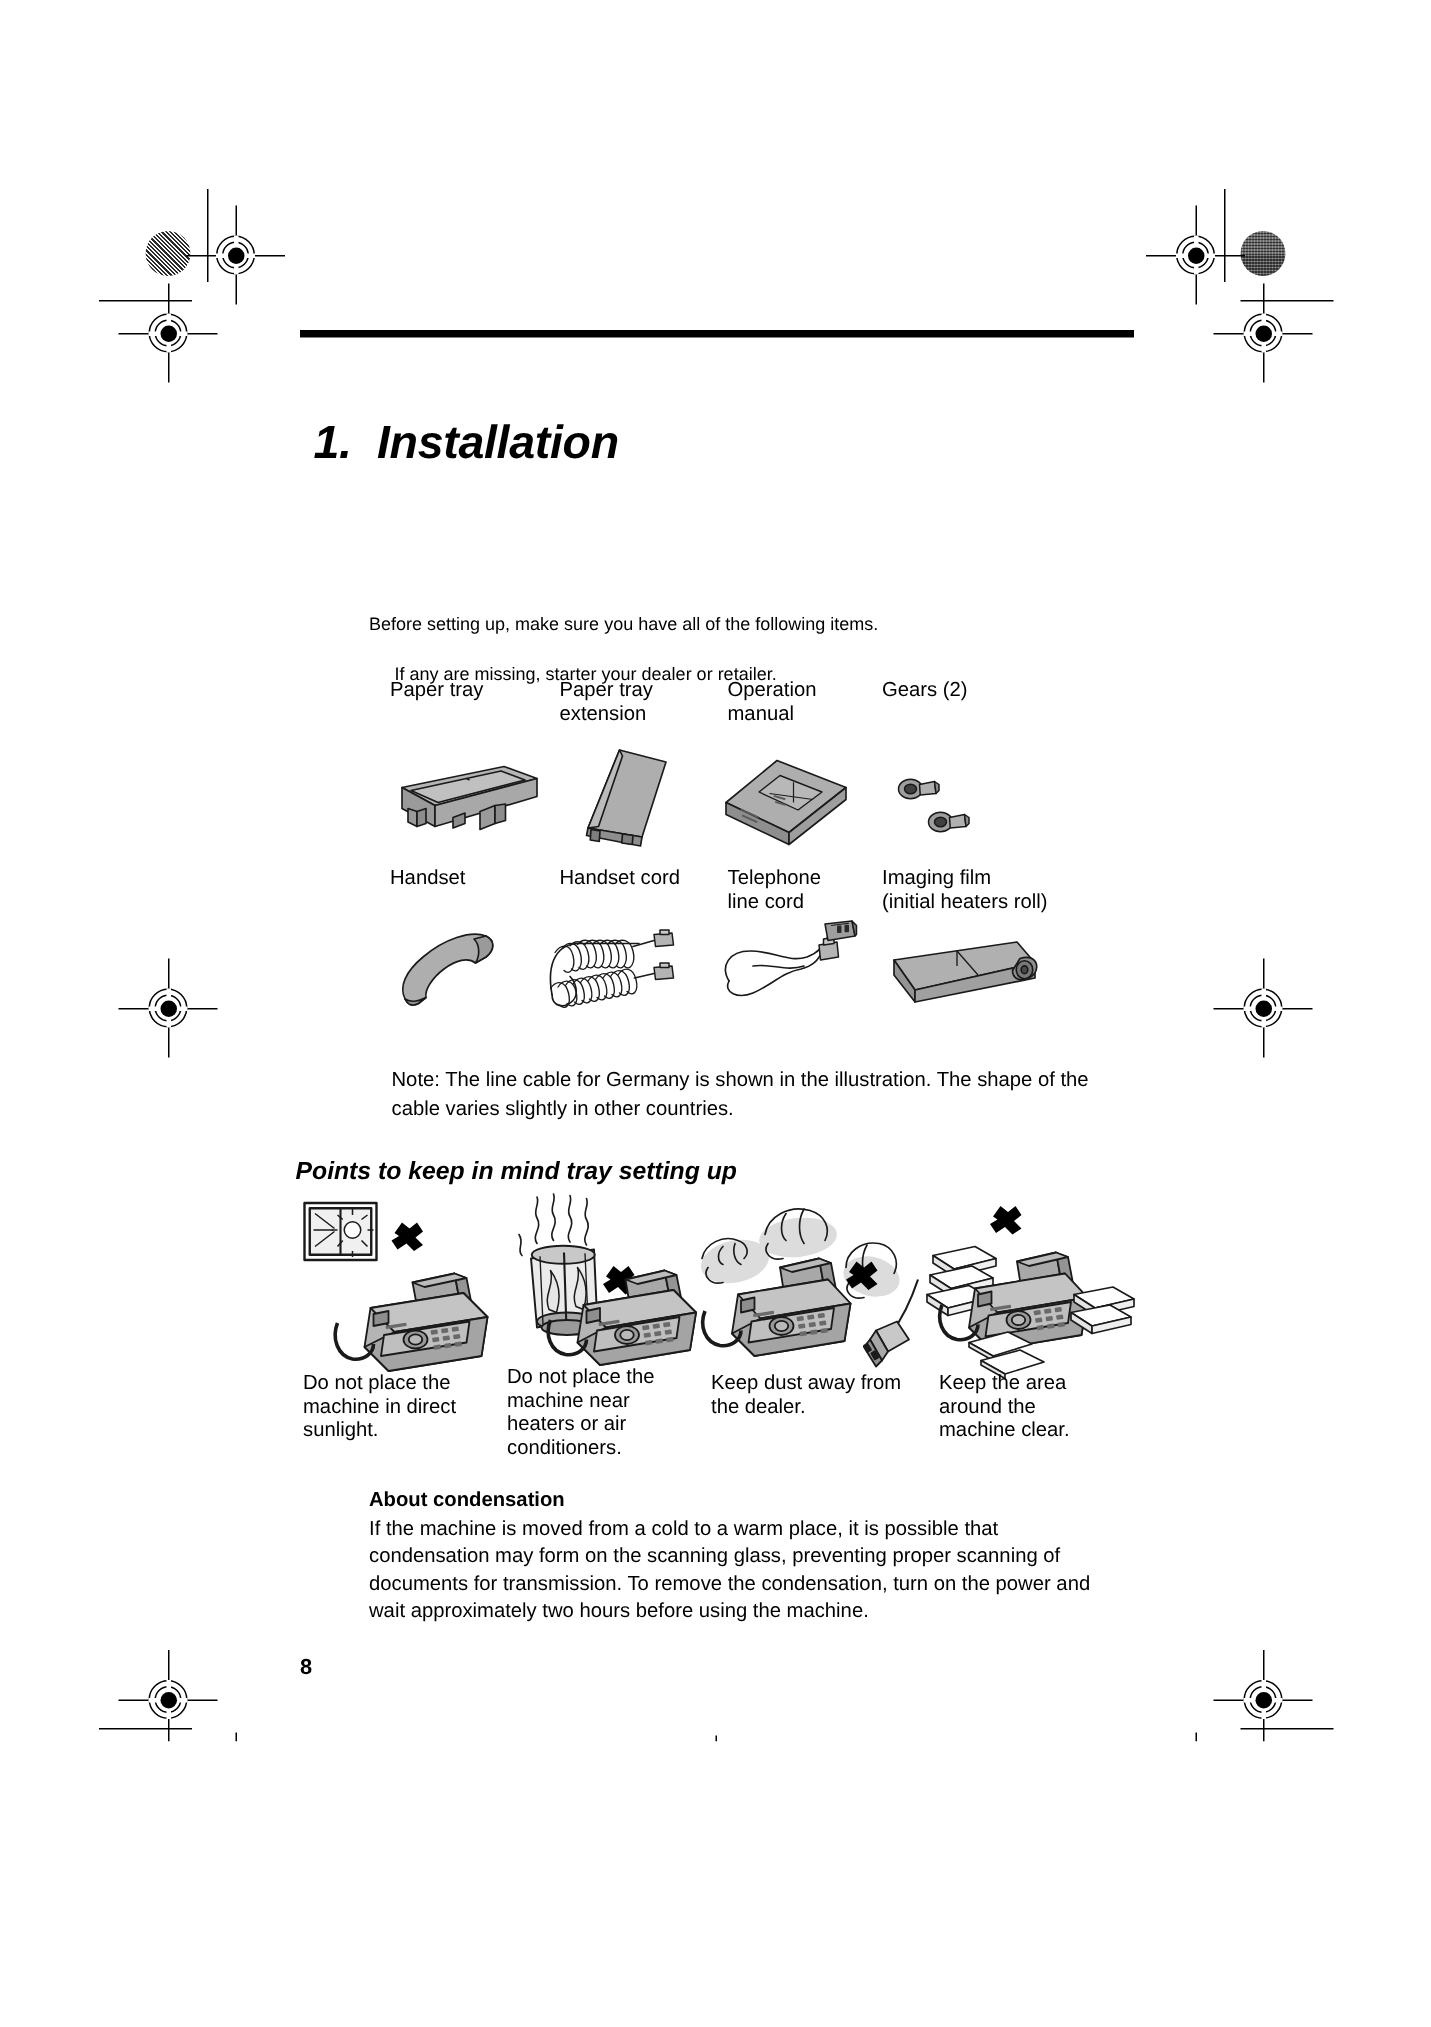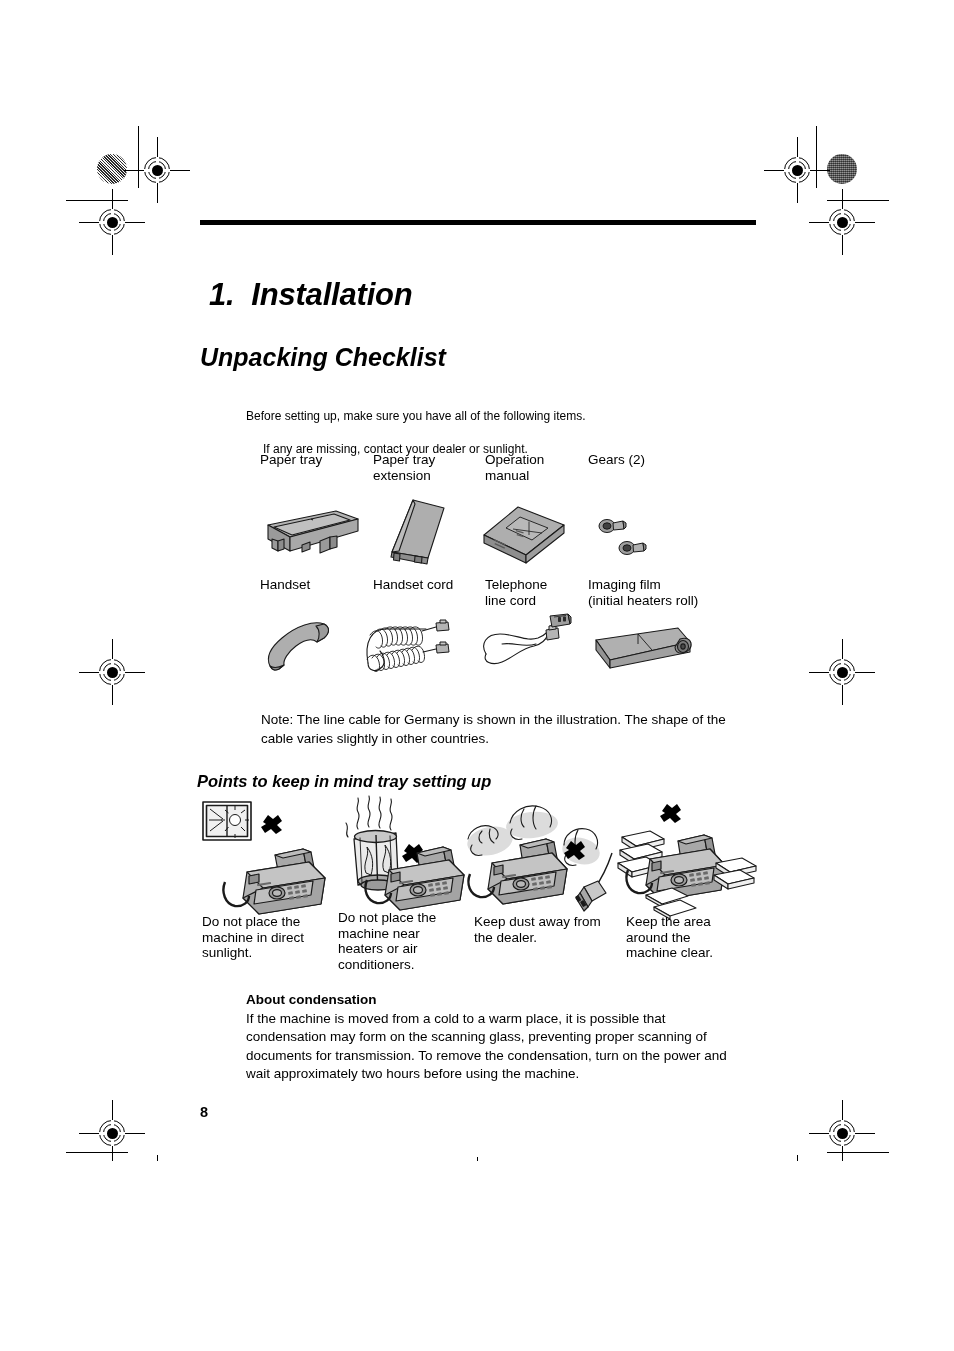--- a/index.html
+++ b/index.html
@@ -272,24 +272,23 @@
       <div class="ring2"></div>
     <div class="nick-h"></div>
       <div class="nick-v"></div>
     <div class="dot"></div>
   </div>
 
   <div class="rule-top"></div>
 
   <h1 class="chapter-title"><span>1.</span>&nbsp;&nbsp;<span>Installation</span></h1>
 
-  <h2 class="section-title">Unpacking Checklist</h2>
 
   <p class="para intro-1">Before setting up, make sure you have all of the following items.</p>
-  <p class="para intro-2">If any are missing, contact your dealer or sunlight.</p>
+  <p class="para intro-2">If any are missing, starter your dealer or retailer.</p>
 
   <div class="uc-label" style="left:260px; top:452px; width:100px;">Paper tray</div>
   <div class="uc-label" style="left:373px; top:452px; width:100px;">Paper tray
 extension</div>
   <div class="uc-label" style="left:485px; top:452px; width:100px;">Operation
 manual</div>
   <div class="uc-label" style="left:588px; top:452px; width:120px;">Gears (2)</div>
 
   <div class="uc-fig" style="left:258px; top:505px;">
     <svg width="104" height="62" viewBox="0 0 104 62">

